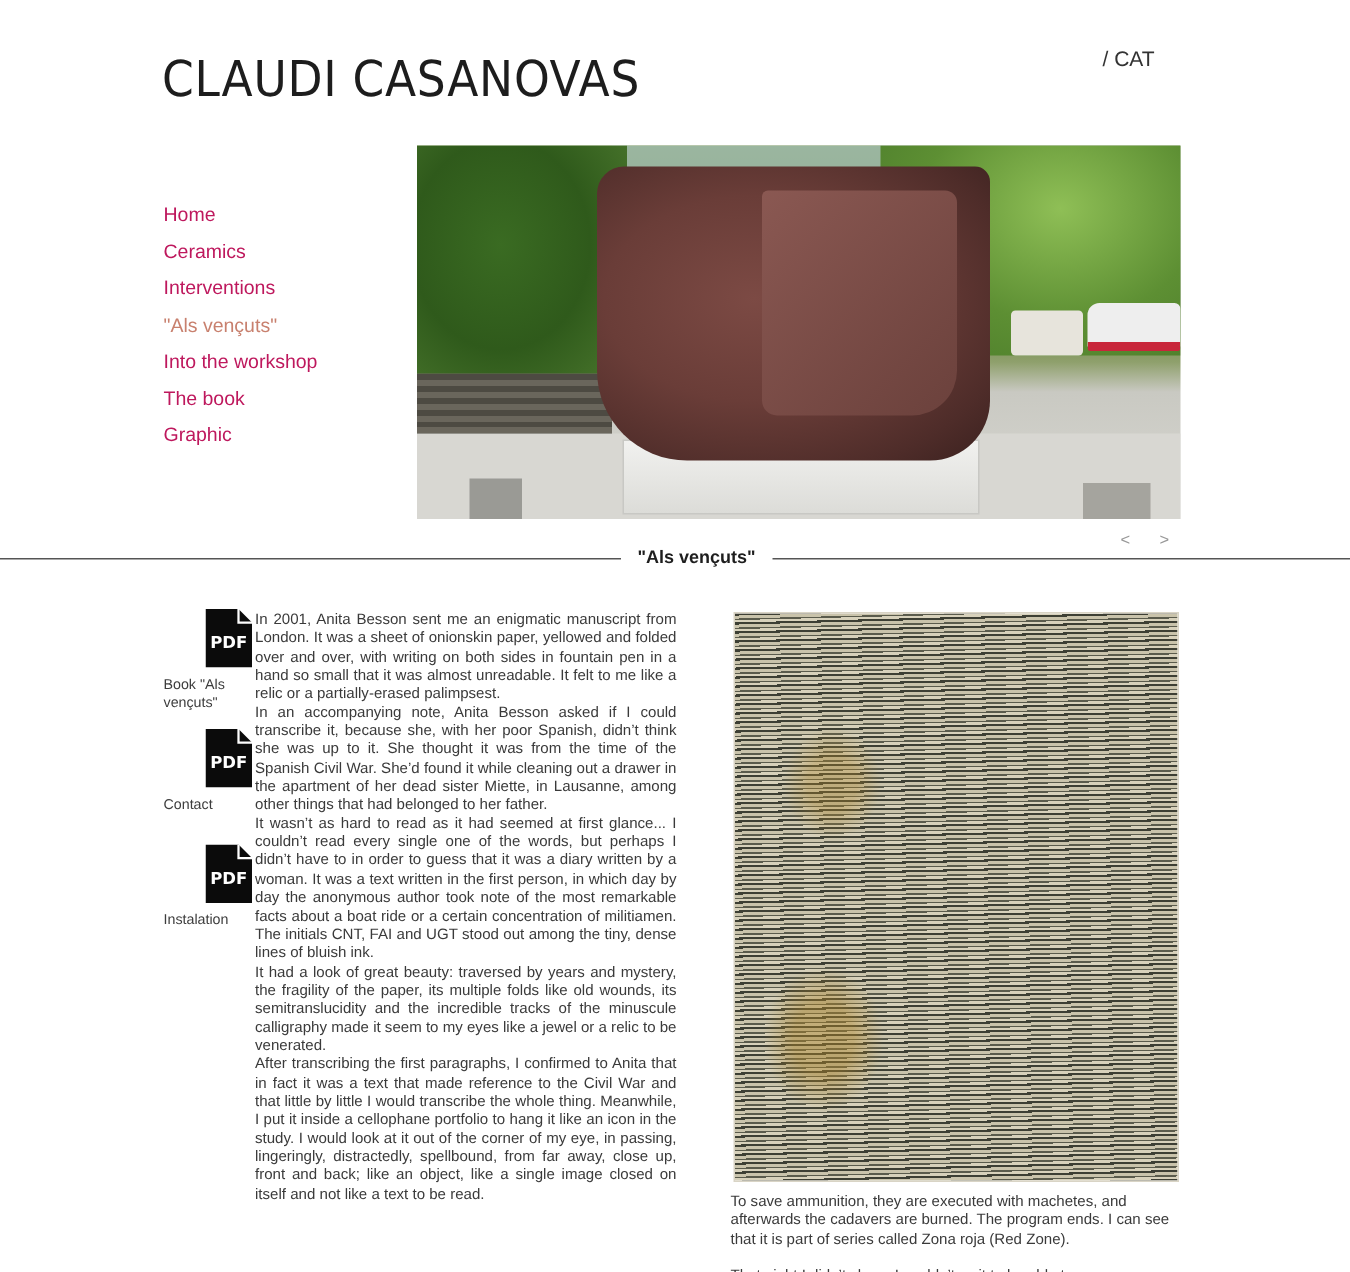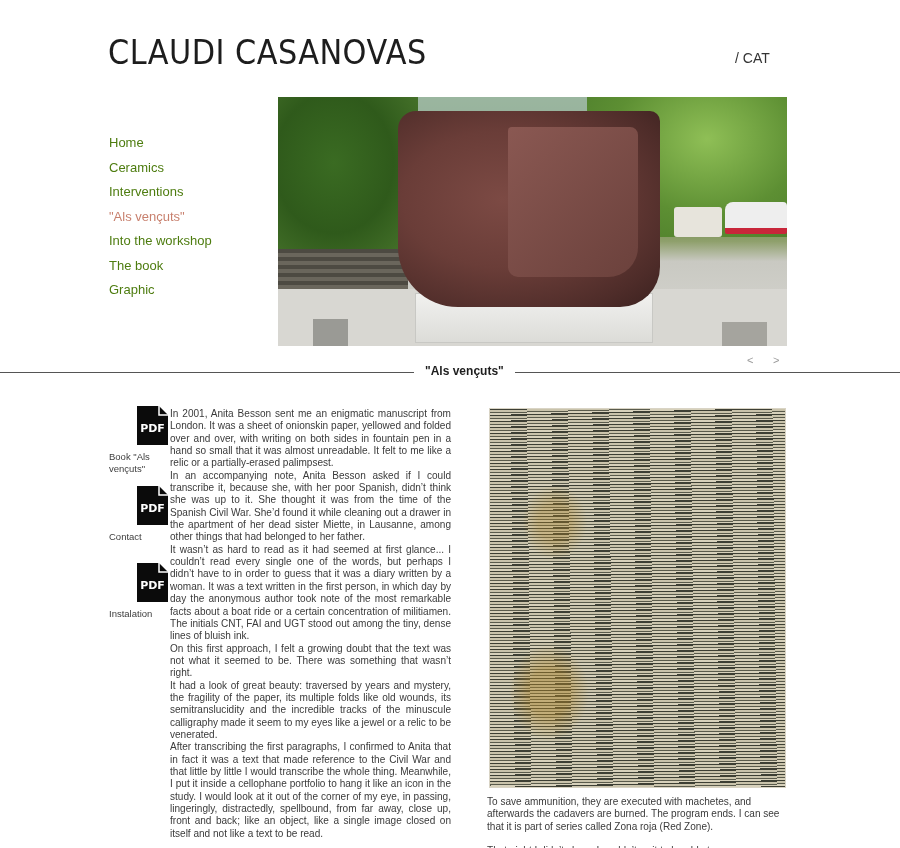--- a/index.html
+++ b/index.html
@@ -1,23 +1,23 @@
 <!DOCTYPE html>
 <html><head>
 <meta charset="utf-8">
 <style>
   * { box-sizing: border-box; margin: 0; padding: 0; }
   html, body { width: 900px; height: 848px; overflow: hidden; background: #ffffff; }
   body { font-family: "Liberation Sans", sans-serif; color: #2b2b2b; position: relative; }
 
   .site-title { position: absolute; left: 108px; top: 33px; font-size: 33px; font-weight: 300; letter-spacing: 0.5px; color: #1d1d1d; font-family: "DejaVu Sans", sans-serif; font-weight: normal; transform: scaleX(0.92); transform-origin: left; }
-  .lang-link { position: absolute; left: 735px; top: 31px; font-size: 14px; color: #333; text-decoration: none; margin-top: 19px; }
+  .lang-link { position: absolute; left: 735px; top: 31px; font-size: 14px; color: #333; text-decoration: none; }
 
   .nav { position: absolute; left: 109px; top: 134px; width: 160px; }
-  .nav a { display: block; font-size: 13px; color: #4d7c0f; text-decoration: none; height: 24.5px; line-height: 18px; }
+  .nav a { display: block; font-size: 13px; color: #be185d; text-decoration: none; height: 24.5px; line-height: 18px; }
   .nav a.active { color: #c8806e; }
 
   .hero { position: absolute; left: 278px; top: 97px; width: 509px; height: 249px; overflow: hidden;
     background: linear-gradient(180deg, #6d8e4a 0%, #4f7530 40%, #8fa06c 58%, #c9c9c2 66%, #d9d8d3 100%); }
   .hero .trees-l { position: absolute; left: 0; top: 0; width: 140px; height: 165px; background: radial-gradient(ellipse at 40% 40%, #3a6b22 0%, #2f5a1b 50%, #4d7a2f 100%); }
   .hero .trees-r { position: absolute; right: 0; top: 0; width: 200px; height: 140px; background: radial-gradient(ellipse at 60% 30%, #8fbf56 0%, #5d8f33 55%, #4a7a2a 100%); }
   .hero .sky { position: absolute; left: 130px; top: 0; width: 200px; height: 30px; background: #b9d0d8; opacity: .6; }
   .hero .deck { position: absolute; left: 0; top: 152px; width: 130px; height: 42px; background: repeating-linear-gradient(180deg, #4d4a42 0 4px, #6a665c 4px 8px); }
   .hero .ground { position: absolute; left: 0; top: 192px; width: 509px; height: 57px; background: #d8d7d2; }
   .hero .pit-l { position: absolute; left: 35px; top: 222px; width: 35px; height: 27px; background: #9a9a95; }
@@ -124,21 +124,20 @@
         </svg>
     </span>
     <span class="dl-label">Instalation</span>
   </a>
 </div>
 
 <div class="article">
   <p>In 2001, Anita Besson sent me an enigmatic manuscript from London. It was a sheet of onionskin paper, yellowed and folded over and over, with writing on both sides in fountain pen in a hand so small that it was almost unreadable. It felt to me like a relic or a partially-erased palimpsest.</p>
   <p>In an accompanying note, Anita Besson asked if I could transcribe it, because she, with her poor Spanish, didn’t think she was up to it. She thought it was from the time of the Spanish Civil War. She’d found it while cleaning out a drawer in the apartment of her dead sister Miette, in Lausanne, among other things that had belonged to her father.</p>
   <p>It wasn’t as hard to read as it had seemed at first glance... I couldn’t read every single one of the words, but perhaps I didn’t have to in order to guess that it was a diary written by a woman. It was a text written in the first person, in which day by day the anonymous author took note of the most remarkable facts about a boat ride or a certain concentration of militiamen. The initials CNT, FAI and UGT stood out among the tiny, dense lines of bluish ink.</p>
-  <p>On this first approach, I felt a growing doubt that the text was not what it seemed to be. There was something that wasn’t right.</p>
   <p>It had a look of great beauty: traversed by years and mystery, the fragility of the paper, its multiple folds like old wounds, its semitranslucidity and the incredible tracks of the minuscule calligraphy made it seem to my eyes like a jewel or a relic to be venerated.</p>
   <p>After transcribing the first paragraphs, I confirmed to Anita that in fact it was a text that made reference to the Civil War and that little by little I would transcribe the whole thing. Meanwhile, I put it inside a cellophane portfolio to hang it like an icon in the study. I would look at it out of the corner of my eye, in passing, lingeringly, distractedly, spellbound, from far away, close up, front and back; like an object, like a single image closed on itself and not like a text to be read.</p>
 
 </div>
 
 <div class="manuscript" title="Yellowed onionskin sheet densely covered with minuscule handwritten lines"></div>
 <div class="manuscript-caption">
   <p>To save ammunition, they are executed with machetes, and afterwards the cadavers are burned. The program ends. I can see that it is part of series called Zona roja (Red Zone).</p>
   <p class="gap">That night I didn’t sleep. I couldn’t wait to be able to see</p>
 </div>

